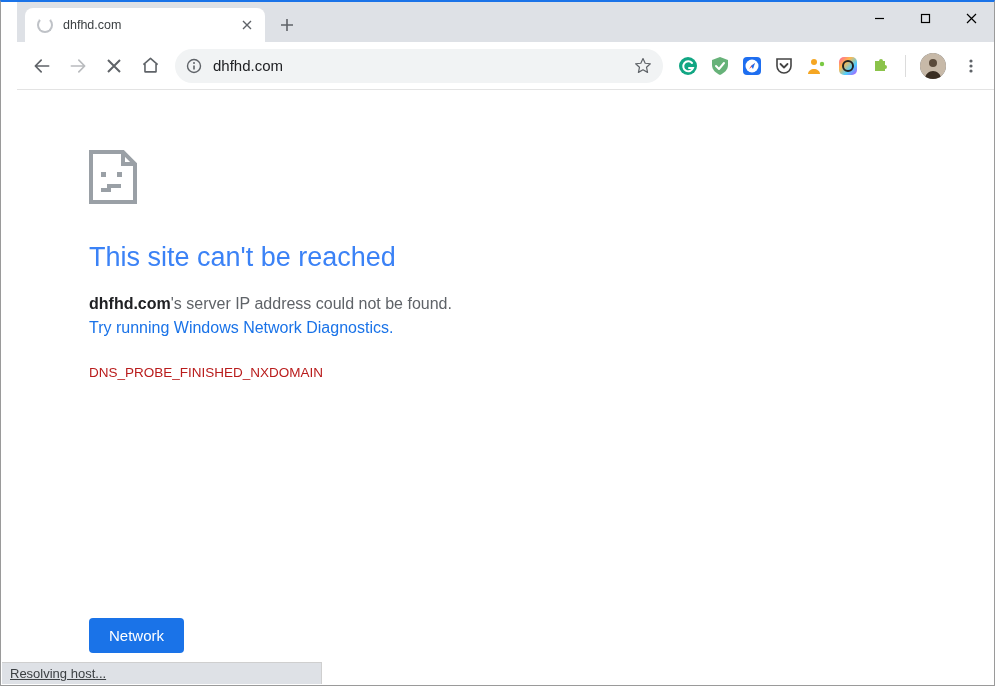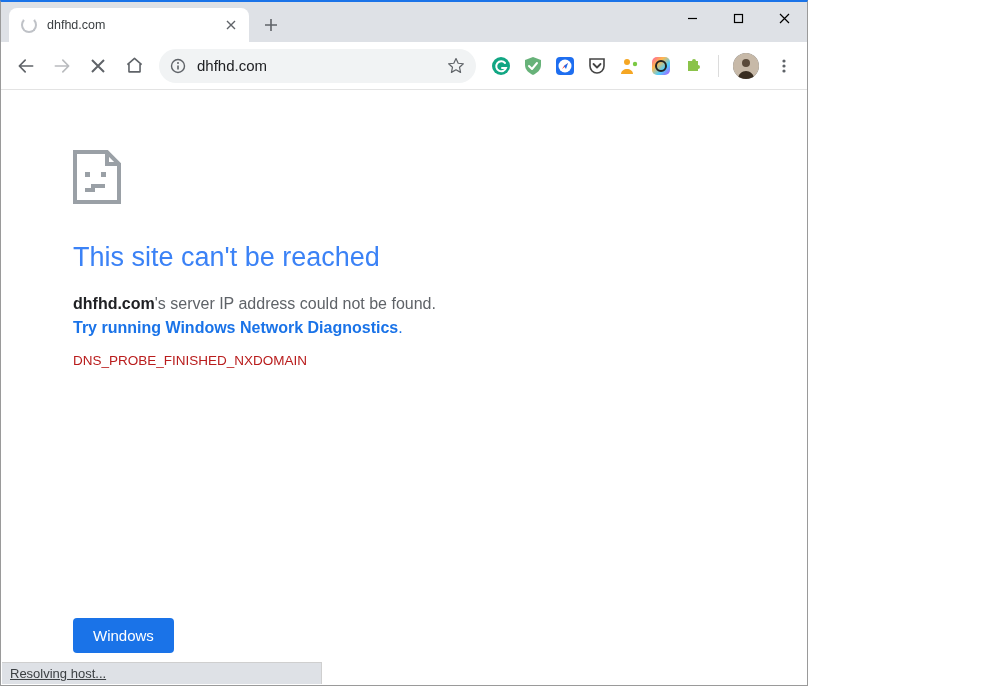--- a/index.html
+++ b/index.html
@@ -1,17 +1,17 @@
 <!DOCTYPE html>
 <html><head>
 <meta charset="utf-8">
 <style>
   * { box-sizing: border-box; margin: 0; padding: 0; }
   html, body { width: 995px; height: 686px; font-family: "Segoe UI", Arial, sans-serif; overflow: hidden; background: #fff; }
-  .window { width: 808px; height: 686px; display: flex; flex-direction: column; border: 1px solid #9a9a9a; border-top: 2px solid #1a73e8; position: relative; }
+  .window { width: 995px; height: 686px; display: flex; flex-direction: column; border: 1px solid #9a9a9a; border-top: 2px solid #1a73e8; position: relative; padding-left: 16px; }
   
   .titlebar { height: 40px; background: #dee1e6; display: flex; align-items: flex-end; position: relative; }
   .tab { display: flex; align-items: center; height: 34px; margin-left: 8px; background: #fff; border-top-left-radius: 8px; border-top-right-radius: 8px; padding: 0 10px 0 12px; min-width: 240px; position: relative; }
   .tab .spinner { width: 16px; height: 16px; border: 2px solid #bfc2c7; border-top-color: transparent; border-radius: 50%; margin-right: 10px; animation: spin 1s linear infinite; }
   @keyframes spin { to { transform: rotate(360deg); } }
   .tab-title { font-size: 12.5px; color: #3c4043; flex: 1; white-space: nowrap; overflow: hidden; text-overflow: ellipsis; }
   .tab-close { width: 16px; height: 16px; display:flex; align-items:center; justify-content:center; color:#5f6368; cursor:pointer; border-radius:50%; }
   .newtab { width: 28px; height: 28px; margin: 0 0 3px 8px; display:flex; align-items:center; justify-content:center; color:#5f6368; cursor:pointer; border-radius:50%; }
   .win-controls { position:absolute; right:0; top:0; height:32px; display:flex; }
   .win-btn { width:46px; height:32px; display:flex; align-items:center; justify-content:center; color:#000; cursor:pointer; }
@@ -27,21 +27,21 @@
   .ext { width:22px; height:22px; display:flex; align-items:center; justify-content:center; cursor:pointer; position:relative; }
   .avatar { width:26px; height:26px; border-radius:50%; overflow:hidden; cursor:pointer; background:#888; display:flex; align-items:center; justify-content:center; }
   .sep { width:1px; height:22px; background:#dcdcdc; margin:0 4px; }
   .menu-btn { width:30px; height:30px; display:flex; align-items:center; justify-content:center; color:#5f6368; cursor:pointer; border-radius:50%; }
   
   .content { flex:1; background:#fff; position:relative; padding: 60px 0 0 72px; }
   .sad-icon { margin-bottom: 38px; }
   .err-title { font-size: 27px; font-weight:400; color:#3b82f6; margin-bottom: 22px; }
   .err-msg { font-size: 16px; color:#5f6368; margin-bottom: 6px; }
   .err-msg b { color:#202124; font-weight:600; }
-  .err-link { font-size:16px; color:#1a73e8; cursor:pointer; display:inline-block; margin-bottom: 16px; font-weight: bold; }
+  .err-link { font-size:16px; color:#1a73e8; cursor:pointer; display:inline-block; margin-bottom: 28px; }
   .err-code { font-size:13.5px; color:#b91c1c; }
   .reload-btn { position:absolute; left:72px; bottom:32px; background:#1a73e8; color:#fff; border:none; font-size:15px; padding:9px 20px; border-radius:4px; cursor:pointer; }
   
   .statusbar { position:absolute; left:1px; bottom:1px; height:22px; min-width:320px; background:#dee1e6; color:#3c4043; font-size:13px; padding:3px 8px; border-top:1px solid #cfcfcf; border-right:1px solid #cfcfcf;text-decoration:underline; }
   svg { display:block; }
 </style>
 </head>
 <body>
 
 <div class="window">
@@ -197,17 +197,17 @@
         <rect x="28" y="22" width="5" height="5" fill="#9aa0a6"></rect>
         <path d="M12 40 H20 V36 H32" fill="none" stroke="#9aa0a6" stroke-width="4"></path>
       </svg>
     </div>
     <h1 class="err-title">This site can't be reached</h1>
     <p class="err-msg">
       <b>dhfhd.com</b><span>'s server IP address could not be found.</span>
     </p>
     <span class="err-link"><span>Try running Windows Network Diagnostics</span></span><span style="color:#1a73e8;font-size:16px;">.</span>
     <p class="err-code">DNS_PROBE_FINISHED_NXDOMAIN</p>
-    <button class="reload-btn">Windows</button>
+    <button class="reload-btn">Network</button>
   </div>
 
   <div class="statusbar">Resolving host...</div>
 </div>
 
 </body></html>

